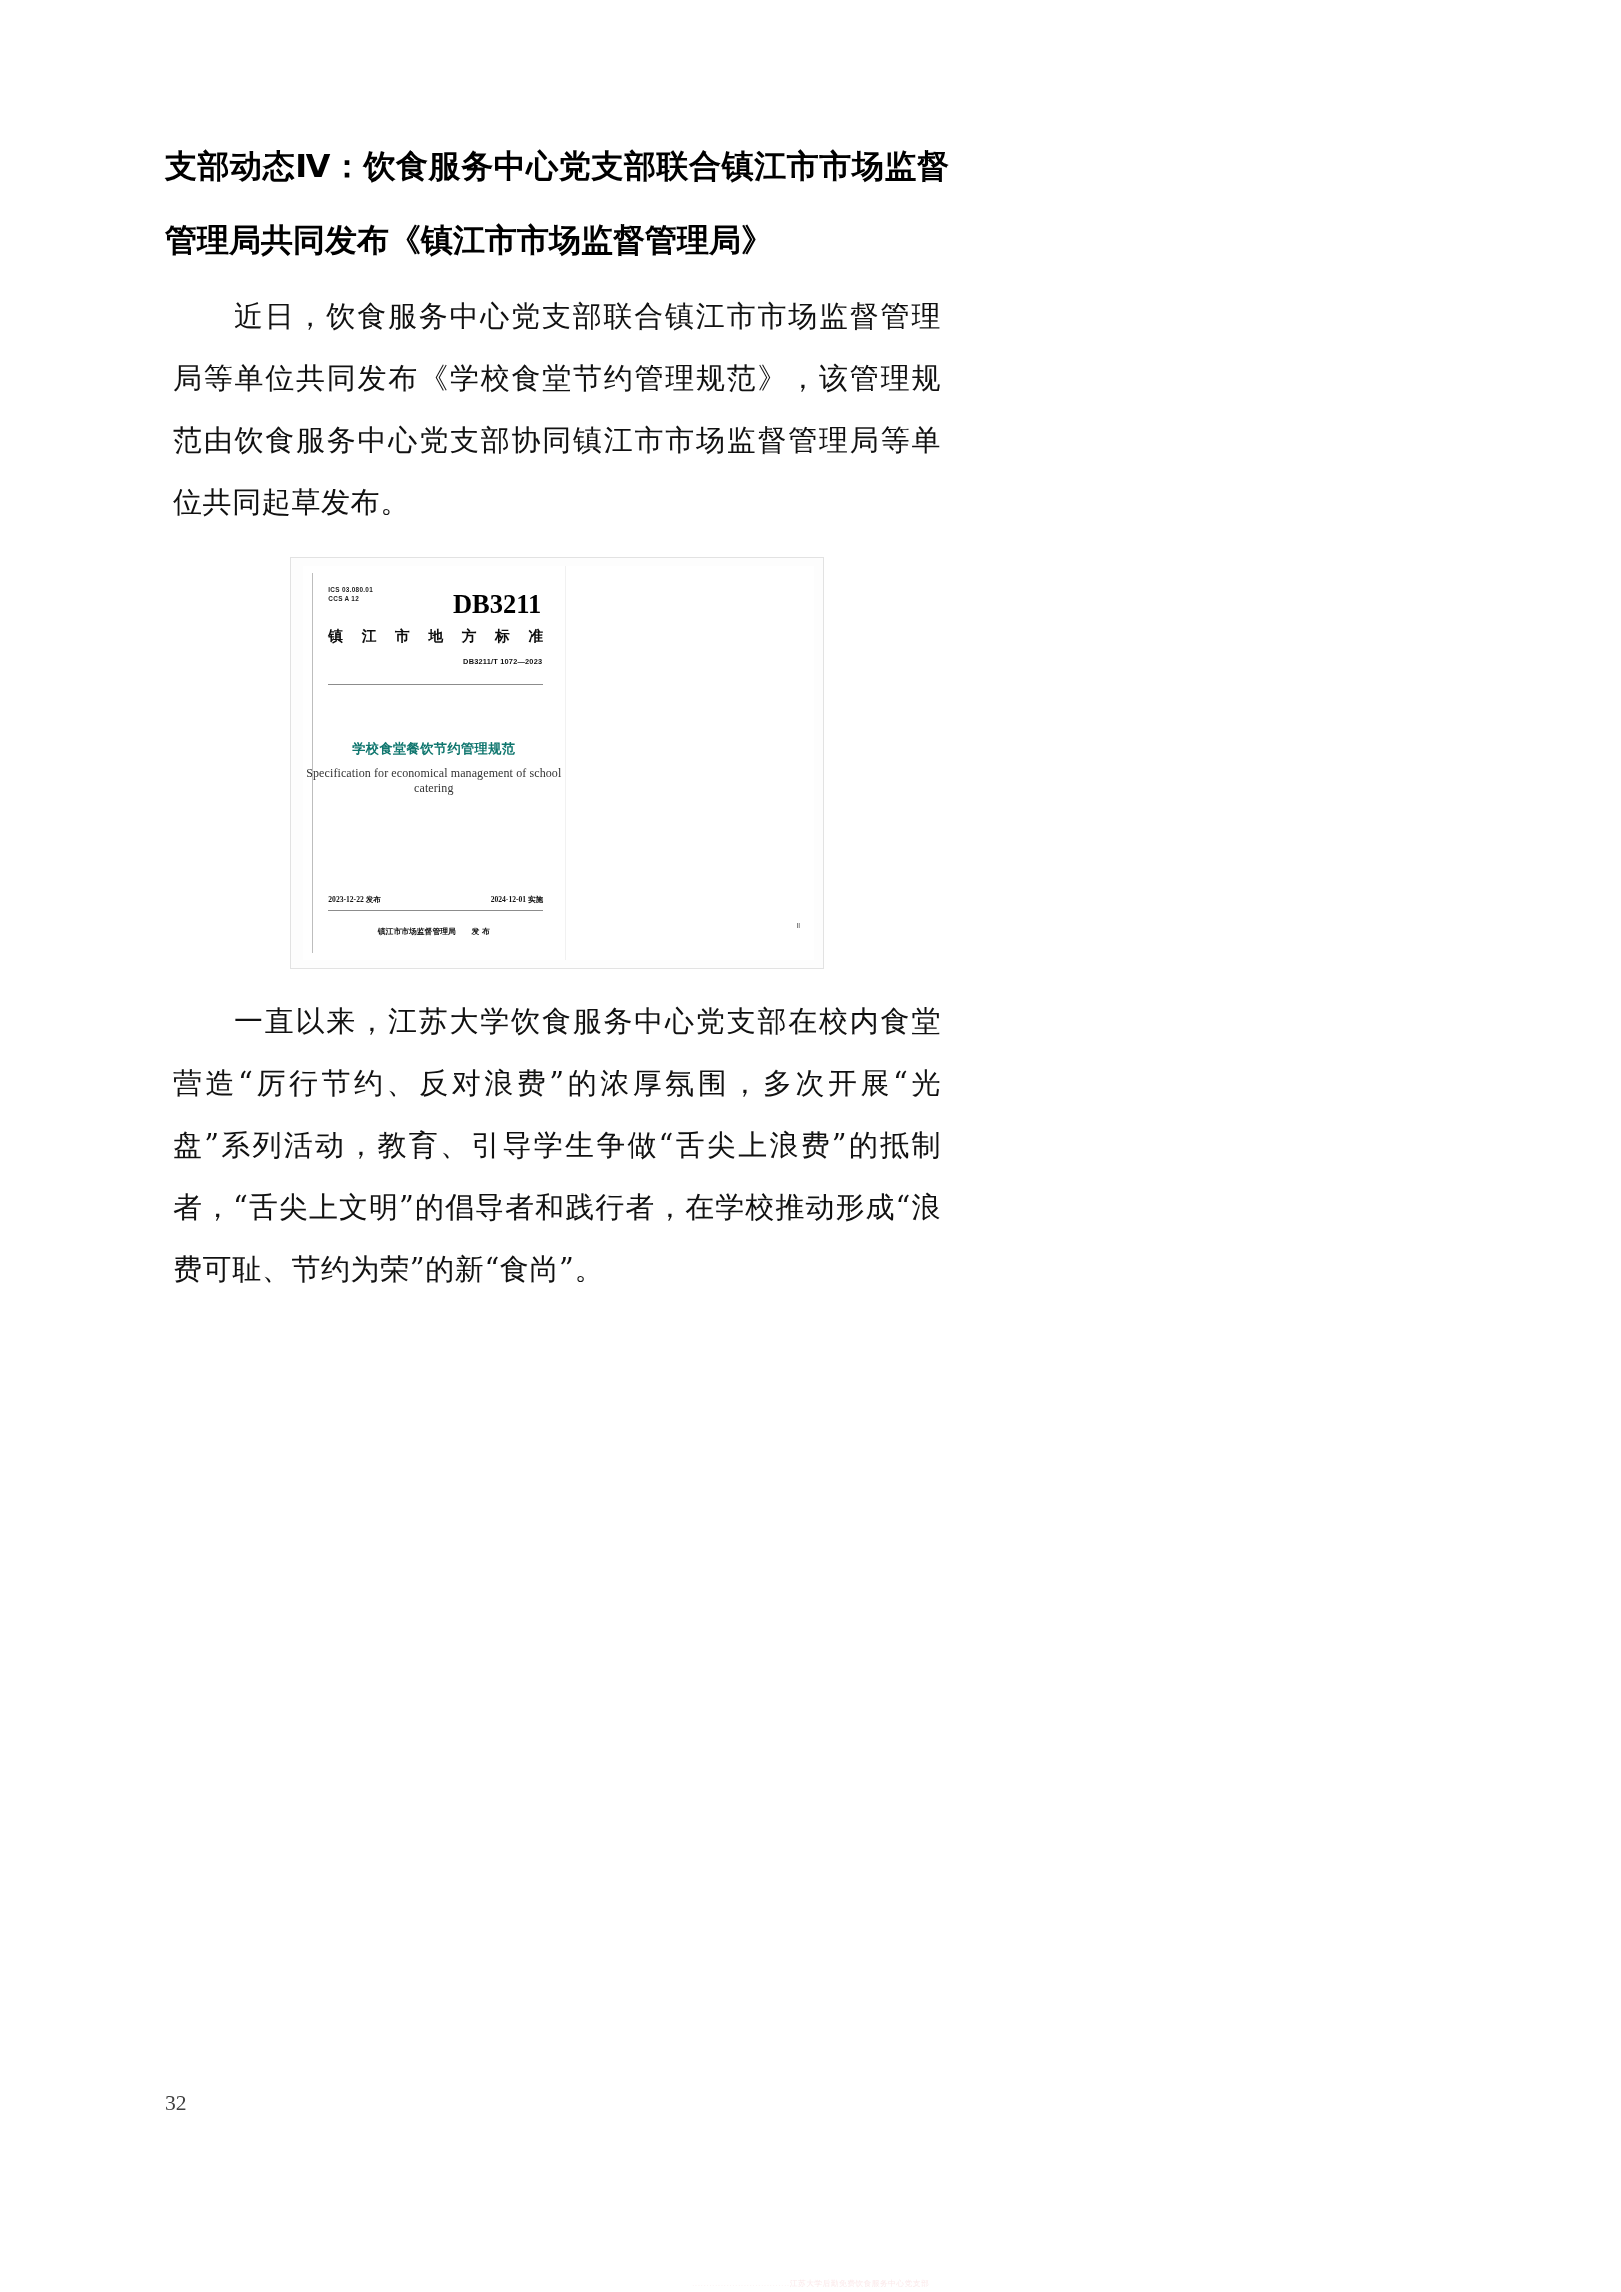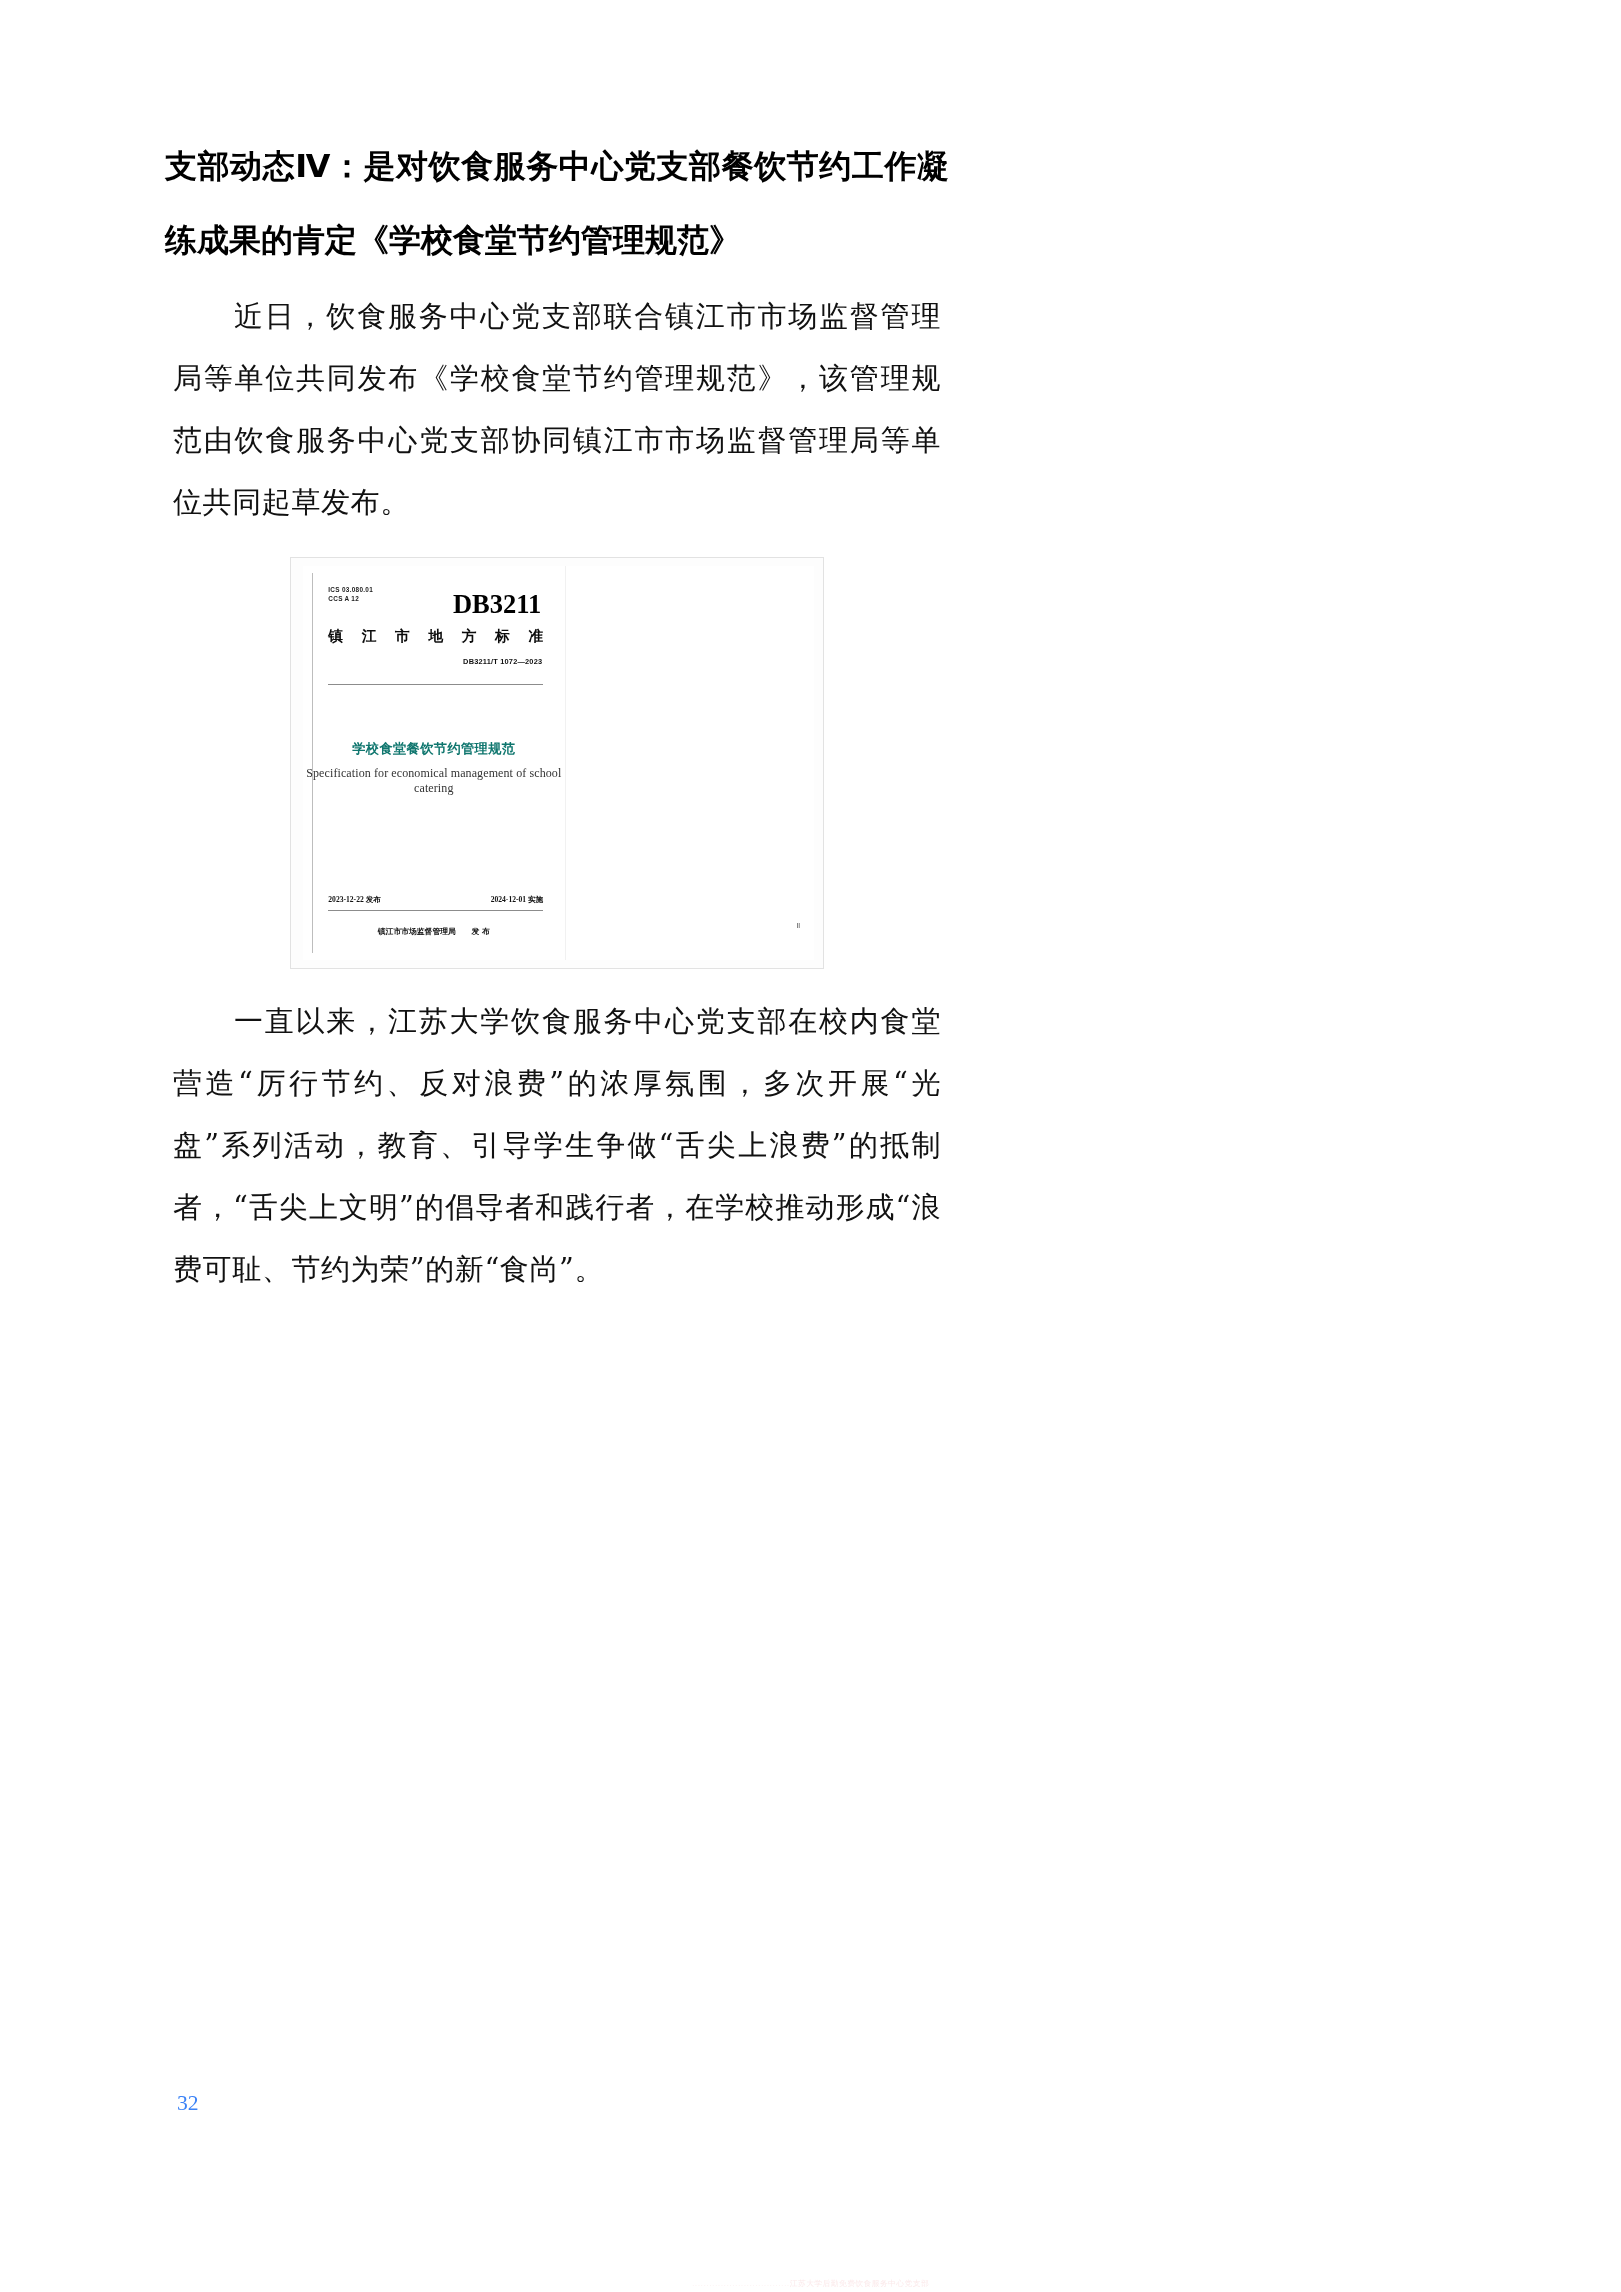--- a/index.html
+++ b/index.html
@@ -250,22 +250,21 @@
     color: #333;
   }
 
   
   .page-number {
     position: absolute;
     left: 165px;
     top: 2091px;
     font-family: "Liberation Serif", serif;
     font-size: 21.6px;
-    color: #3b82f6;
-    margin-left: 12px;
+    color: #404040;
   }
 
   
   .watermark {
     position: absolute;
     left: 0;
     right: 0;
     bottom: 3.9px;
     text-align: center;
     font-family: "DejaVu Sans", sans-serif;
@@ -276,21 +275,21 @@
   }
   .watermark .wm-dots { color: #fdf3f3; }
 </style>
 </head>
 <body>
 
 <div class="page">
 
   <div class="content">
 
-    <h1 class="article-title">支部动态Ⅳ：是对饮食服务中心党支部餐饮节约工作凝练成果的肯定《学校食堂节约管理规范》</h1>
+    <h1 class="article-title">支部动态Ⅳ：饮食服务中心党支部联合镇江市市场监督管理局共同发布《镇江市市场监督管理局》</h1>
 
     <p class="para">近日，饮食服务中心党支部联合镇江市市场监督管理局等单位共同发布《学校食堂节约管理规范》，该管理规范由饮食服务中心党支部协同镇江市市场监督管理局等单位共同起草发布。</p>
 
     <div class="figure-wrap">
       <div class="scan">
         <div class="scan-inner">
 
           <div class="scan-left">
             <div class="scan-rule-left"></div>
 

